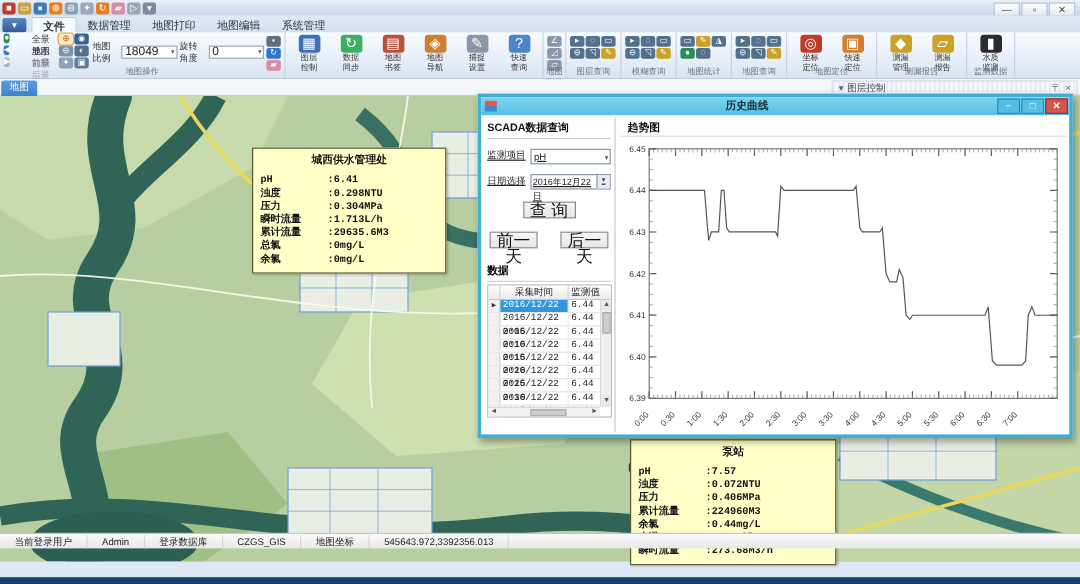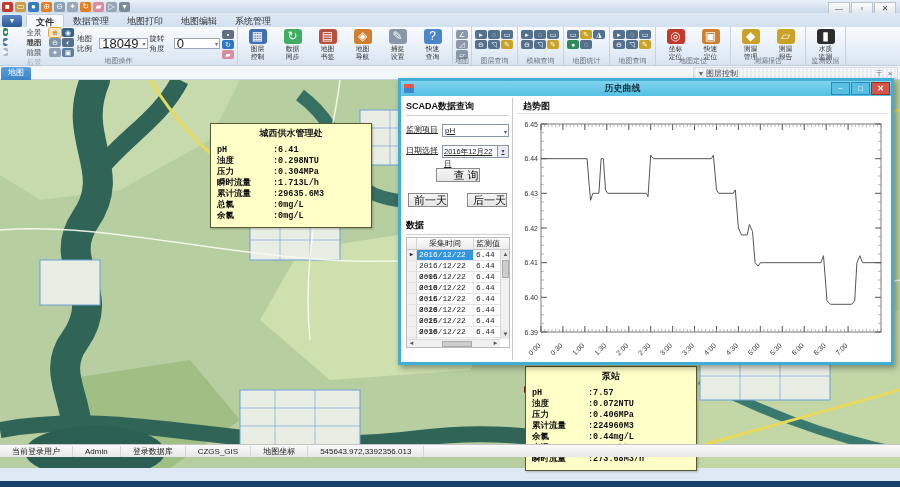--- a/index.html
+++ b/index.html
@@ -27,21 +27,21 @@
   .rgroup-label { position:absolute; left:0; right:0; bottom:0; text-align:center; font-size:7px; color:#68737f; height:9px; line-height:9px; }
   .navcol { display:flex; flex-direction:column; justify-content:flex-start; gap:1px; }
   .navbtn { display:flex; align-items:flex-start; gap:18px; font-size:7.5px; color:#333; height:9px; }
   .navbtn.disabled { color:#a3a9b0; }
   .nicon { width:8px; height:8px; font-size:7px; line-height:8px; text-align:center; color:#fff; border-radius:2px; }
   .toolgrid { display:grid; grid-template-columns:13px 13px; grid-auto-rows:10px; gap:0px; }
   .tico { width:12px; height:9px; font-size:7px; line-height:9px; text-align:center; border-radius:2px; color:#fff; }
   .tico.sel { outline:1px solid #e6a23c; background:#fde9c8 !important; color:#b5651d; }
   .fieldcol { display:flex; flex-direction:row; gap:2px; padding-top:3px; }
   .fieldrow { display:flex; align-items:center; gap:2px; font-size:7.5px; color:#333; }
-  .combo { width:58px; height:11px; background:#fff; border:1px solid #9aa7b8; font-size:13px; line-height:10px;
+  .combo { width:58px; height:11px; background:#fff; border:1px solid #9aa7b8; font-size:10px; line-height:10px;
     padding:0 8px 0 2px; position:relative; color:#222; }
   .combo::after { content:"▾"; position:absolute; right:1px; top:0; font-size:6px; color:#667; }
   .bigbtn { width:33px; display:flex; flex-direction:column; align-items:center; font-size:6.8px; color:#333; line-height:7.5px; text-align:center; }
   .bicon { width:18px; height:15px; font-size:12px; line-height:15px; text-align:center; margin:1px 0; border-radius:3px; color:#fff; }
   .stackcol { display:flex; flex-direction:column; gap:1px; padding-top:2px; }
   .sgrid { display:grid; grid-template-columns:13px 13px 13px; grid-auto-rows:10px; padding-top:2px; }
 
   .docrow { position:absolute; left:0; top:66px; width:900px; height:14px; background:#f4f7fa; border-bottom:1px solid #c9d3de; }
   .doctab { position:absolute; left:1px; top:1px; width:30px; height:13px; background:linear-gradient(#5aa0e0,#3b82c9);
     color:#fff; font-size:8px; text-align:center; line-height:12px; border-radius:2px 2px 0 0; }
@@ -75,21 +75,21 @@
 
   .qpanel { position:absolute; left:2px; top:17px; width:110px; bottom:2px; border-right:1px solid #c8c8c8; padding:2px 3px; }
   .qheader { font-size:9px; font-weight:bold; color:#111; border-bottom:1px solid #d0d0d0; padding-bottom:2px; }
   .qrow { display:flex; margin-top:8px; font-size:8px; color:#222;text-decoration:underline; }
   .qrow .lbl { width:36px; }
   .qcombo { flex:1; height:13px; background:#fff; border:1px solid #8a97a8; font-size:8px; line-height:12px; padding:0 9px 0 2px; position:relative; }
   .qcombo::after { content:"▾"; position:absolute; right:1px; top:1px; font-size:6px; color:#556; }
   .qdate { flex:1; height:13px; border:1px solid #8a97a8; background:#fff; display:flex; font-size:7.5px; }
   .qdate .dval { flex:1; line-height:12px; padding-left:1px; }
   .qdate .dbtn { width:11px; border-left:1px solid #8a97a8; background:#e8ecf2; font-size:6px; text-align:center; line-height:11px; color:#445; }
-  .btn { background:linear-gradient(#f6f6f6,#e6e6e6); border:1px solid #8a8a8a; font-size:11px; text-align:right; color:#111; }
+  .btn { background:linear-gradient(#f6f6f6,#e6e6e6); border:1px solid #8a8a8a; font-size:14px; text-align:center; color:#111; }
   .searchbtn { display:block; margin:10px auto 0 auto; width:44px; height:14px; line-height:13px; }
   .daybtns { display:flex; justify-content:space-between; margin-top:11px; padding:0 2px; }
   .daybtn { width:40px; height:14px; line-height:13px; }
   .dheader { margin-top:12px; font-size:9px; font-weight:bold; border-bottom:1px solid #d0d0d0; padding-bottom:2px; }
 
   .grid { position:absolute; left:3px; top:139px; right:2px; bottom:12px; border:1px solid #bcbcbc; overflow:hidden; background:#fff; }
   .grid-head { display:flex; height:12px; background:linear-gradient(#fdfdfd,#ececec); border-bottom:1px solid #c9c9c9; font-size:8px; color:#222; }
   .gh-sel { width:10px; border-right:1px solid #d5d5d5; }
   .gh-time { width:57px; border-right:1px solid #d5d5d5; text-align:center; line-height:11px;font-family:Liberation Serif, serif; }
   .gh-val { flex:1; text-align:left; padding-left:2px; line-height:11px; }

